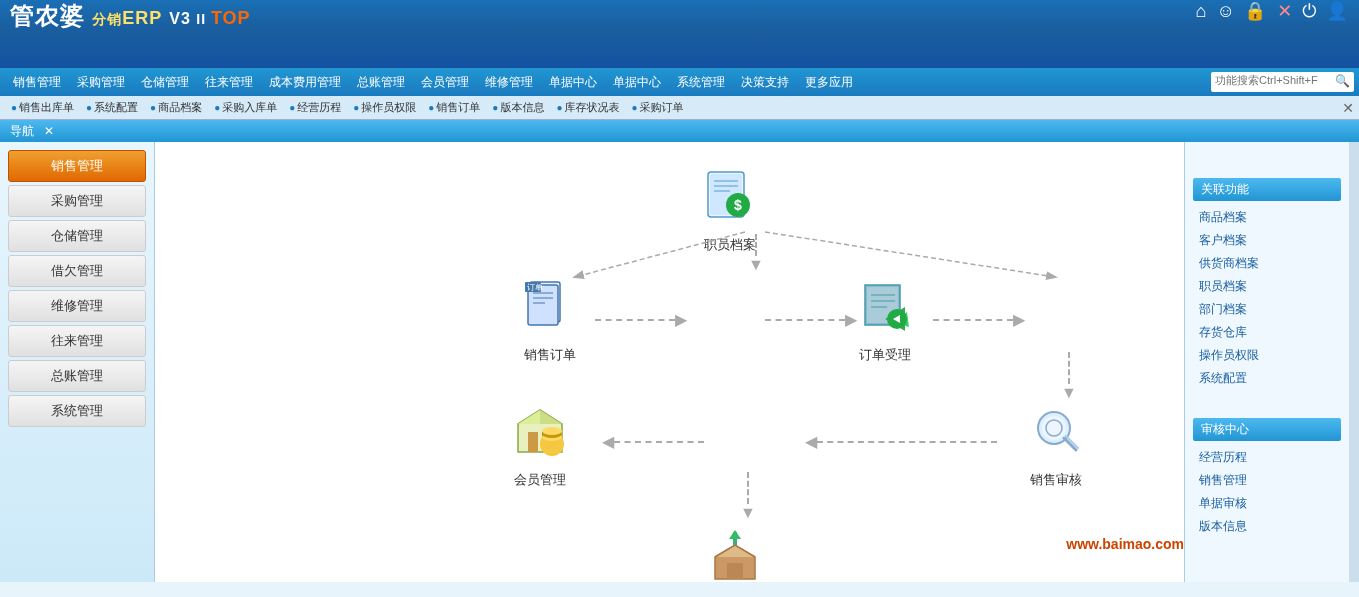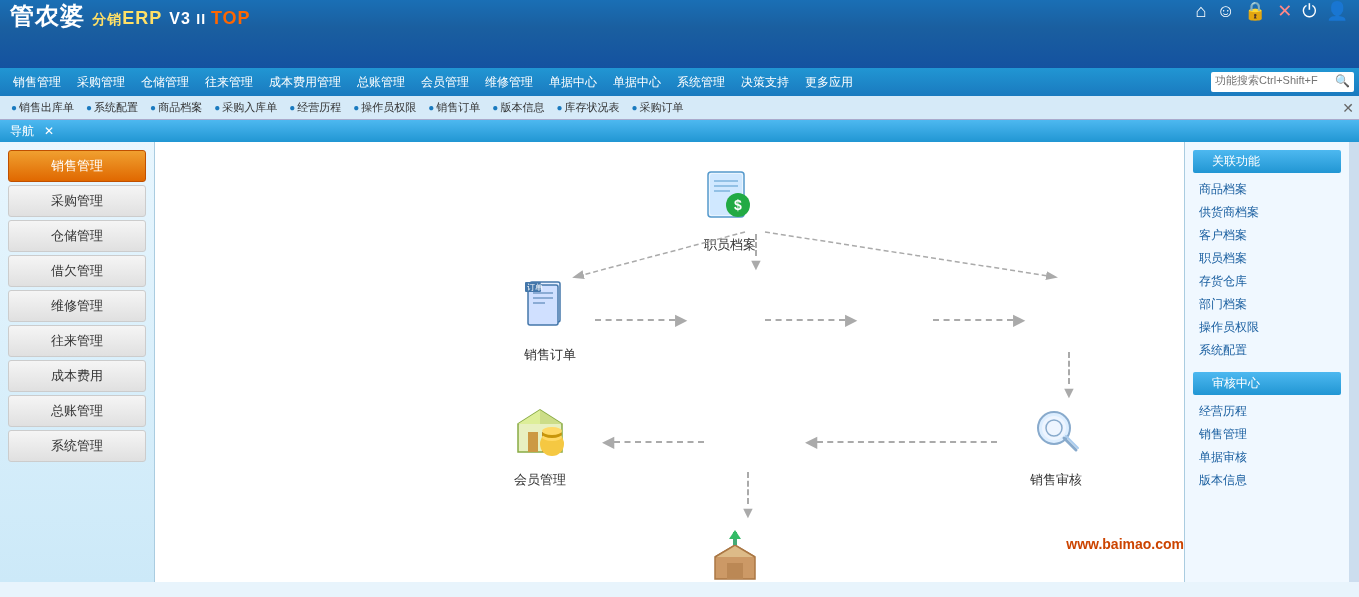--- a/index.html
+++ b/index.html
@@ -186,23 +186,24 @@
       background: #f0f8ff;
       border-left: 1px solid #aacce0;
       padding: 8px;
       flex-shrink: 0;
       overflow-y: auto;
     }
     .right-section-title {
       background: linear-gradient(180deg, #4db8f0, #2196d3);
       color: white;
       font-size: 12px;
-      padding: 3px 19px;
+      padding: 3px 8px;
       margin-bottom: 5px;
       border-radius: 2px;
+      margin-top: 28px;
     }
     .right-link {
       display: block;
       padding: 3px 6px;
       font-size: 12px;
       color: #1a5fa0;
       cursor: pointer;
       text-decoration: none;
     }
 
@@ -317,21 +318,20 @@
 
 <div id="body-area">
 
   <div id="sidebar">
     <div class="sidebar-item active">销售管理</div>
     <div class="sidebar-item">采购管理</div>
     <div class="sidebar-item">仓储管理</div>
     <div class="sidebar-item">借欠管理</div>
     <div class="sidebar-item">维修管理</div>
     <div class="sidebar-item">往来管理</div>
-    <div class="sidebar-item">成本费用</div>
     <div class="sidebar-item">总账管理</div>
     <div class="sidebar-item">系统管理</div>
   </div>
 
   <div id="main-content">
     <div id="flow-diagram">
 
       <div class="flow-item" style="left:530px;top:10px;">
         <div class="icon-wrap">
           <svg class="flow-icon" viewBox="0 0 60 60" xmlns="http://www.w3.org/2000/svg">
@@ -372,20 +372,36 @@
         <div style="border-top:2px dashed #aaa;width:80px;"></div>
         <div style="color:#aaa;font-size:16px;">▶</div>
       </div>
 
 
       <div style="position:absolute;left:600px;top:158px;display:flex;align-items:center;width:100px;">
         <div style="border-top:2px dashed #aaa;width:80px;"></div>
         <div style="color:#aaa;font-size:16px;">▶</div>
       </div>
 
+      <div class="flow-item" style="left:685px;top:120px;">
+        <div class="icon-wrap">
+          <svg class="flow-icon" viewBox="0 0 60 60">
+            <path d="M10 8 L45 8 L45 48 L10 48 Z" fill="#88bbcc" stroke="#4499aa" stroke-width="1.5"></path>
+            <path d="M12 10 L43 10 L43 46 L12 46 Z" fill="#aaccd8"></path>
+            <line x1="16" y1="18" x2="40" y2="18" stroke="#4499aa" stroke-width="1"></line>
+            <line x1="16" y1="24" x2="40" y2="24" stroke="#4499aa" stroke-width="1"></line>
+            <line x1="16" y1="30" x2="32" y2="30" stroke="#4499aa" stroke-width="1"></line>
+            <polygon points="30,42 50,54 50,30" fill="#33aa55"></polygon>
+            <polygon points="38,45 54,50 52,35" fill="#44cc66"></polygon>
+            <circle cx="42" cy="42" r="10" fill="#22aa44"></circle>
+            <polygon points="38,42 45,46 45,38" fill="white"></polygon>
+          </svg>
+        </div>
+        <div class="label">订单受理</div>
+      </div>
 
       <div style="position:absolute;left:768px;top:158px;display:flex;align-items:center;width:100px;">
         <div style="border-top:2px dashed #aaa;width:80px;"></div>
         <div style="color:#aaa;font-size:16px;">▶</div>
       </div>
 
 
       <div style="position:absolute;left:896px;top:200px;display:flex;flex-direction:column;align-items:center;height:50px;">
         <div style="border-left:2px dashed #aaa;height:38px;"></div>
         <div style="color:#aaa;font-size:16px;">▼</div>
@@ -463,25 +479,25 @@
       </svg>
 
     </div>
 
     <div id="watermark">www.baimao.com</div>
   </div>
 
   <div id="right-panel">
     <div class="right-section-title">关联功能</div>
     <a class="right-link">商品档案</a>
+    <a class="right-link">客户档案</a>
     <a class="right-link">供货商档案</a>
-    <a class="right-link">客户档案</a>
     <a class="right-link">职员档案</a>
+    <a class="right-link">部门档案</a>
     <a class="right-link">存货仓库</a>
-    <a class="right-link">部门档案</a>
     <a class="right-link">操作员权限</a>
     <a class="right-link">系统配置</a>
 
     <div style="margin-top:10px;"></div>
     <div class="right-section-title">审核中心</div>
     <a class="right-link">经营历程</a>
     <a class="right-link">销售管理</a>
     <a class="right-link">单据审核</a>
     <a class="right-link">版本信息</a>
   </div>

